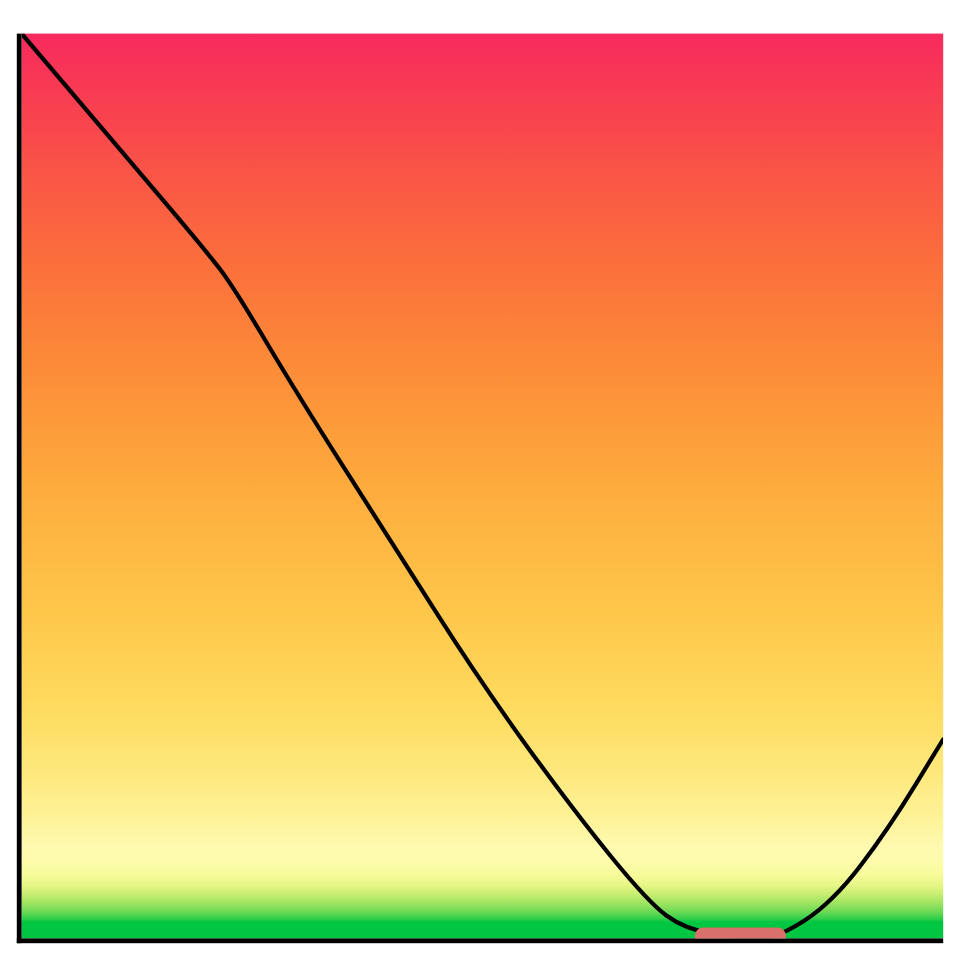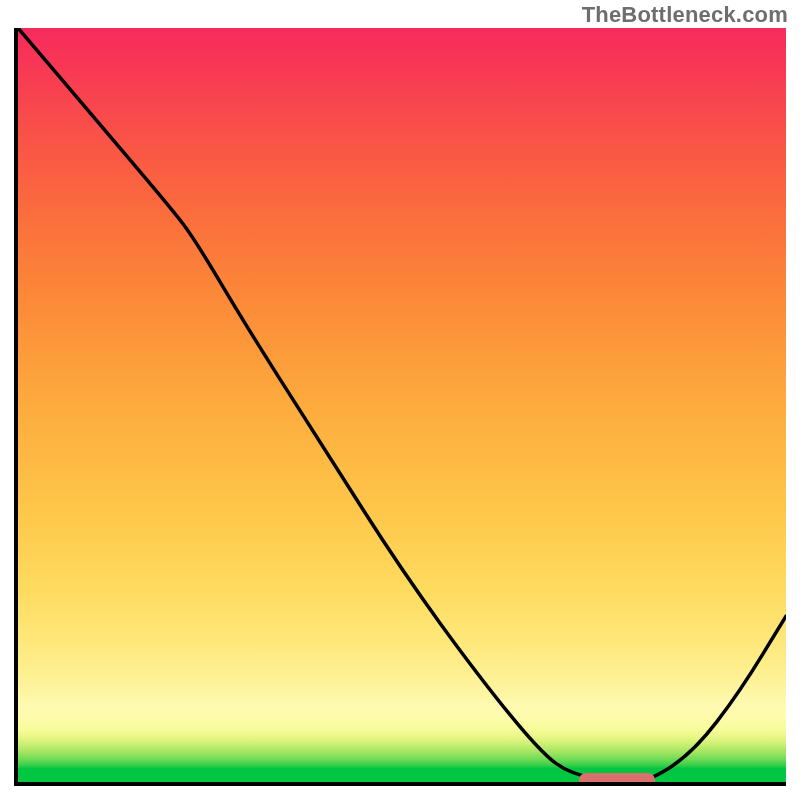--- a/index.html
+++ b/index.html
@@ -73,21 +73,20 @@
     height: 14px;
     border-radius: 7px;
     background: #d9706b;
   }
 </style>
 </head>
 <body>
 
 <div class="chart-wrap">
 
-  <div class="attribution">TheBottleneck.com</div>
 
   <div class="plot-area">
     <svg class="curve" viewBox="0 0 768 754" preserveAspectRatio="none">
       <path d="M 0 0 Q 0 0 38.400000000000006 45.24000000000001 Q 76.80000000000001 90.48000000000002 115.20000000000002 135.72000000000003 Q 153.60000000000002 180.96000000000004 165.12 196.04000000000002 Q 176.64000000000001 211.12 203.51999999999998 256.36 Q 230.39999999999998 301.6 268.8 361.92 Q 307.20000000000005 422.24 345.6 482.56 Q 384 542.88 422.4 595.66 Q 460.79999999999995 648.4399999999999 491.52 686.14 Q 522.24 723.84 537.6 735.1500000000001 Q 552.96 746.46 576 750.23 Q 599.04 754 614.4 754 Q 629.76 754 652.8 738.9200000000001 Q 675.84 723.84 698.88 693.6800000000001 Q 721.92 663.52 744.96 625.8199999999999 T 768 588.12" fill="none" stroke-width="3.5" stroke-linecap="round" stroke-linejoin="round" stroke="#000000"></path>
     </svg>
     <div class="marker" background="#d9706b" style="left: 560.64px; width: 76.8px; bottom: -5px;"></div>
   </div>
 
 </div>
 

